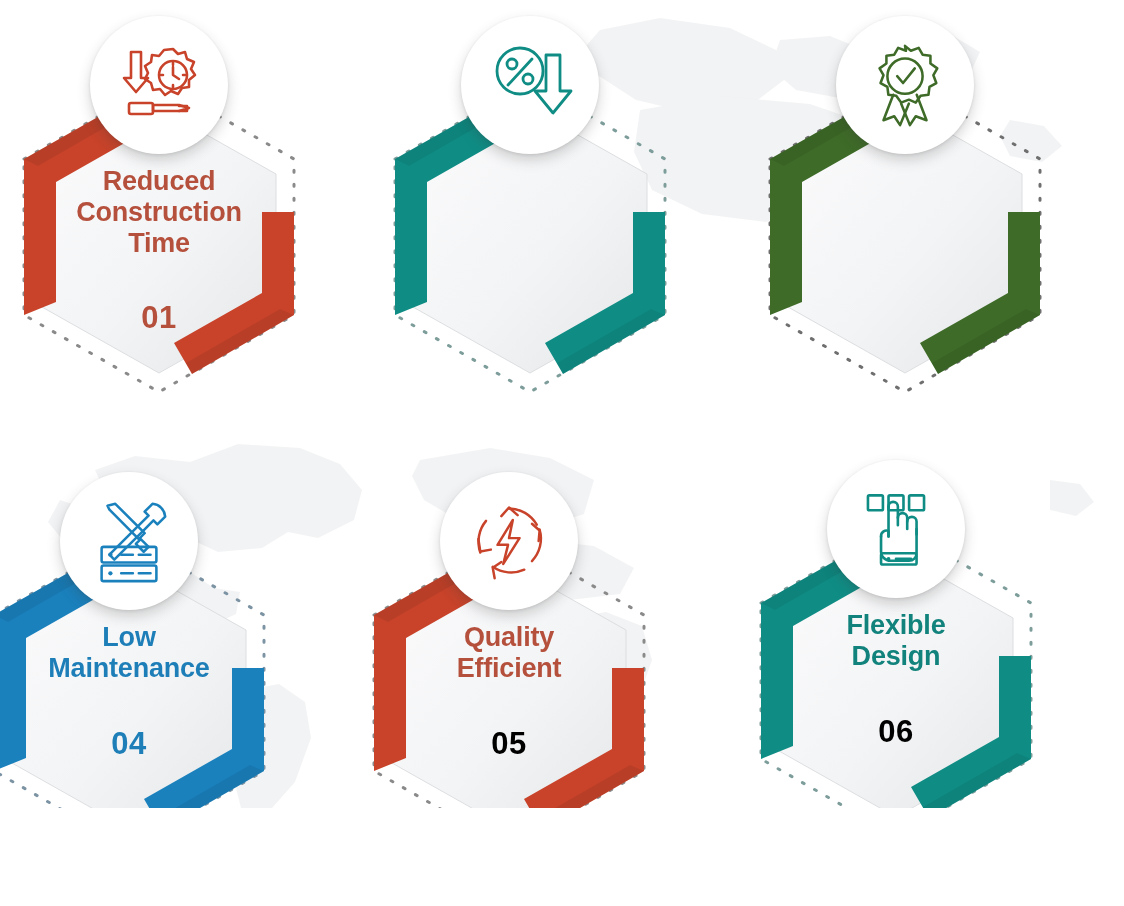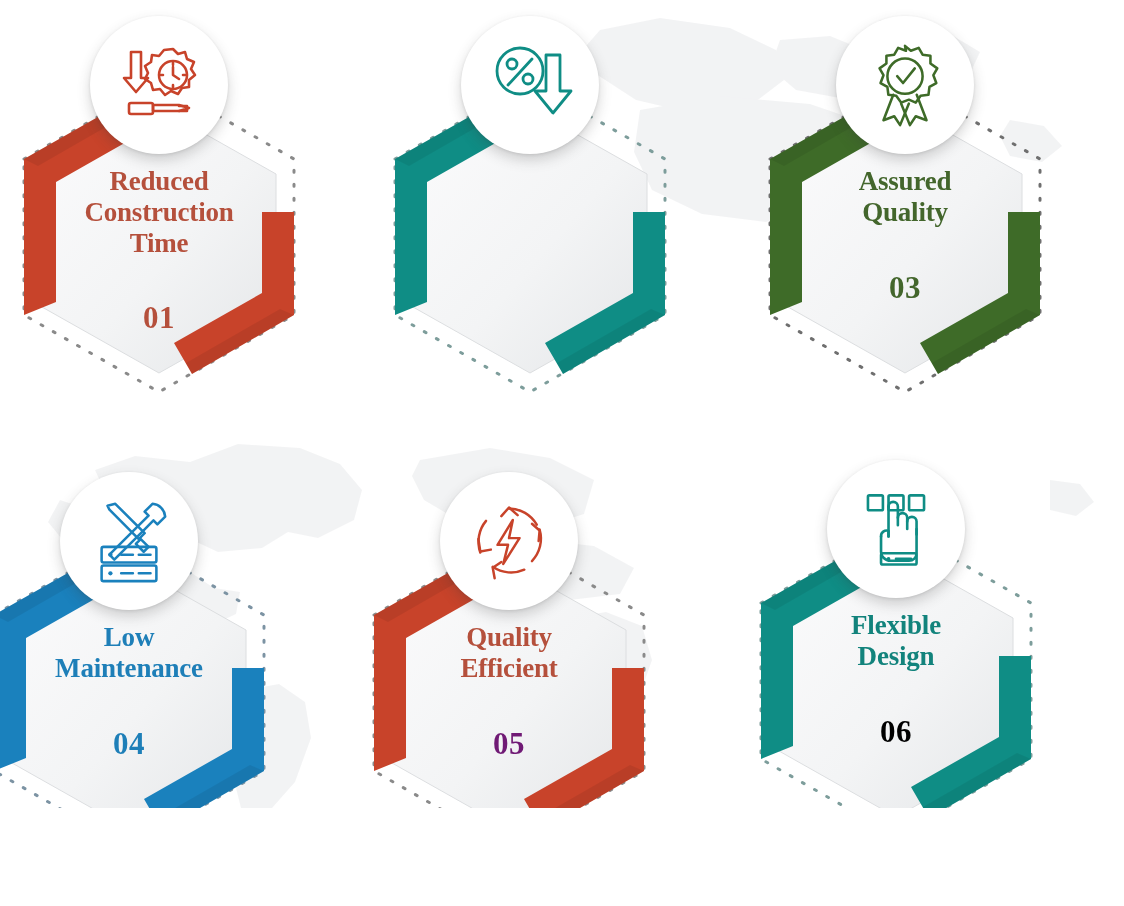--- a/index.html
+++ b/index.html
@@ -11,21 +11,20 @@
     background: #ffffff;
     font-family: "Liberation Sans", sans-serif;
   }
 
   #infographic {
     position: relative;
     width: 1124px;
     height: 808px;
     background: #ffffff;
     overflow: hidden;
-    font-family: Liberation Serif, serif;
   }
 
   
   #world-map {
     position: absolute;
     inset: 0;
     opacity: 0.55;
     pointer-events: none;
   }
 
@@ -241,25 +240,20 @@
 
           <path d="M46 6 l6 5 8 -3 4 7 8 1 0 8 7 5 -4 7 3 8 -7 4 -1 8 -8 1 -5 7 -7 -3 -8 3 -5 -7 -8 -1 -1 -8 -7 -4 3 -8 -4 -7 7 -5 0 -8 8 -1 4 -7 8 3 z"></path>
           <circle cx="46" cy="37" r="18"></circle>
           <path d="M38 37 l6 7 12 -15"></path>
 
           <path d="M34 56 L24 82 l11 -4 6 9 9 -22"></path>
           <path d="M58 56 L68 82 l-11 -4 -6 9 -9 -22"></path>
         </svg>
       </div>
 
-      <div class="hex-text">
-        <div class="hex-title" style="color: rgb(67, 102, 44);">Assured
-Quality</div>
-        <div class="hex-number" style="color: rgb(67, 102, 44);">03</div>
-      </div>
     </div>
 
     <div class="hex-card" id="card-4">
       <svg class="hex-svg" viewBox="0 0 330 372">
         <defs>
           <linearGradient id="hg4" x1="0" y1="0" x2="1" y2="1">
             <stop offset="0%" stop-color="#FBFBFC"></stop>
             <stop offset="55%" stop-color="#F3F4F5"></stop>
             <stop offset="100%" stop-color="#E4E6E8"></stop>
           </linearGradient>
@@ -331,21 +325,21 @@
           <path d="M16 58 a34 34 0 0 1 6 -33"></path>
           <path d="M14 44 l2 13 11 -2"></path>
 
           <path d="M50 24 L34 50 h11 l-5 20 17 -27 h-11 z"></path>
         </svg>
       </div>
 
       <div class="hex-text">
         <div class="hex-title" style="color: rgb(181, 80, 60);">Quality
 Efficient</div>
-        <div class="hex-number" style="color: #701a75;">05</div>
+        <div class="hex-number" style="color: #000000;">05</div>
       </div>
     </div>
 
     <div class="hex-card" id="card-6">
       <svg class="hex-svg" viewBox="0 0 330 372">
         <defs>
           <linearGradient id="hg6" x1="0" y1="0" x2="1" y2="1">
             <stop offset="0%" stop-color="#FBFBFC"></stop>
             <stop offset="55%" stop-color="#F3F4F5"></stop>
             <stop offset="100%" stop-color="#E4E6E8"></stop>

